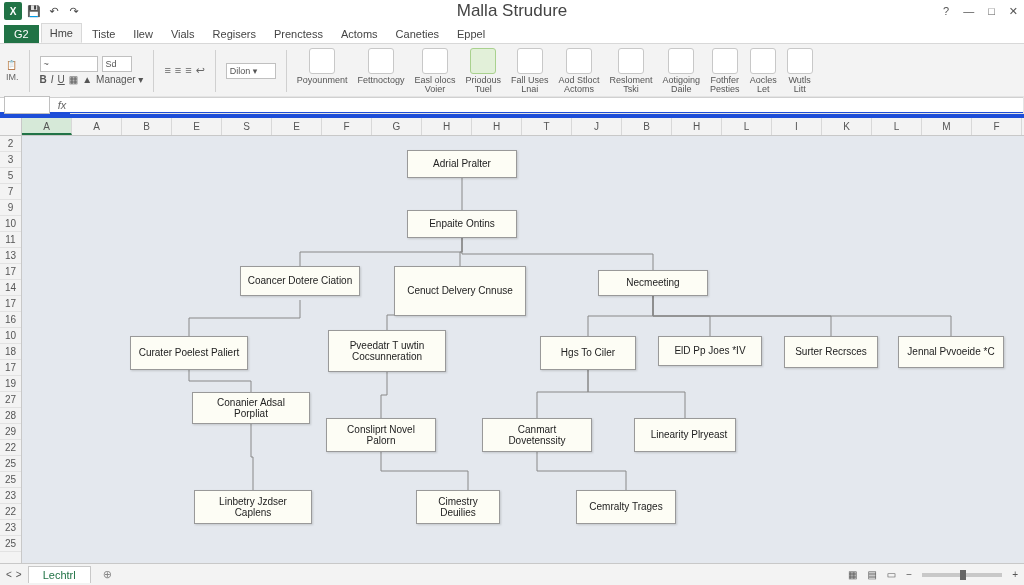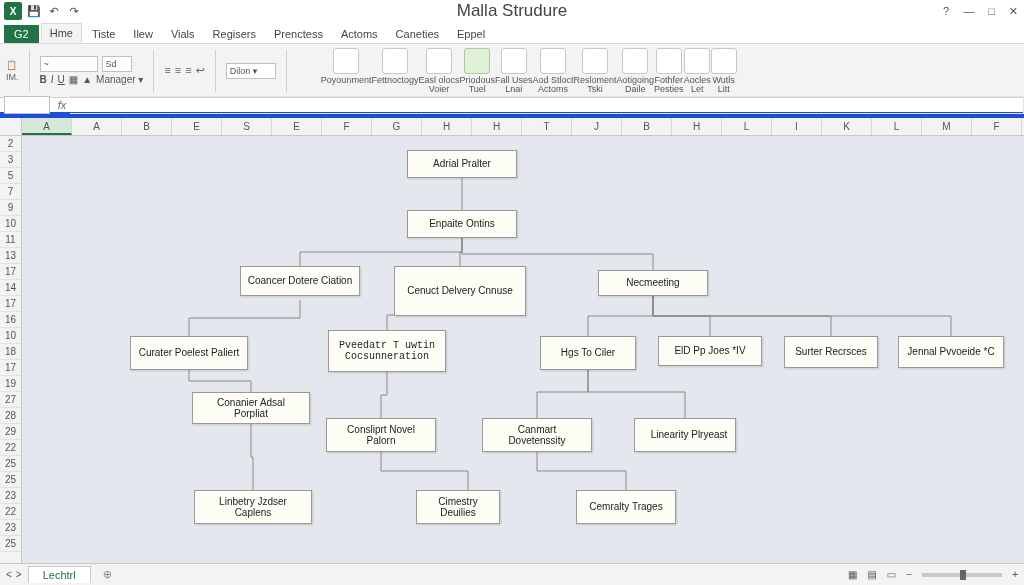--- a/index.html
+++ b/index.html
@@ -107,21 +107,21 @@
   <div class="ribbon-sep"></div>
   <div style="display:flex;gap:4px;font-size:11px;color:#666">
     <span>≡</span>
     <span>≡</span>
     <span>≡</span>
     <span>↩</span>
   </div>
   <div class="ribbon-sep"></div>
   <div class="mini-combo" style="width:50px">Dilon ▾</div>
   <div class="ribbon-sep"></div>
-  <div id="large-groups" style="display:flex;margin-left:24px;">
+  <div id="large-groups" style="display:flex;gap:10px;">
       <div class="rgroup">
         <div class="ico"></div>
         <div class="lbl" style="white-space: pre;">Poyounment</div>
       </div>
       <div class="rgroup">
         <div class="ico"></div>
         <div class="lbl" style="white-space: pre;">Fettnoctogy</div>
       </div>
       <div class="rgroup">
         <div class="ico"></div>
@@ -282,21 +282,21 @@
         <line x1="229" y1="288" x2="229" y2="321"></line>
         <line x1="229" y1="321" x2="231" y2="321"></line>
         <line x1="231" y1="321" x2="231" y2="354"></line>
       </svg>
   <div class="node" style="left: 385px; top: 14px; width: 110px; height: 28px;">Adrial Pralter</div>
       <div class="node" style="left: 385px; top: 74px; width: 110px; height: 28px;">Enpaite Ontins</div>
       <div class="node" style="left: 218px; top: 130px; width: 120px; height: 30px;">Coancer Dotere Ciation</div>
       <div class="node" style="left: 372px; top: 130px; width: 132px; height: 50px;">Cenuct Delvery Cnnuse</div>
       <div class="node" style="left: 576px; top: 134px; width: 110px; height: 26px;">Necmeeting</div>
       <div class="node" style="left: 108px; top: 200px; width: 118px; height: 34px;">Curater Poelest Paliert</div>
-      <div class="node" style="left: 306px; top: 194px; width: 118px; height: 42px; font-family: Liberation Mono, monospace;">Pveedatr T uwtin Cocsunneration</div>
+      <div class="node" style="left: 306px; top: 194px; width: 118px; height: 42px;">Pveedatr T uwtin Cocsunneration</div>
       <div class="node" style="left: 518px; top: 200px; width: 96px; height: 34px;">Hgs To Ciler</div>
       <div class="node" style="left: 636px; top: 200px; width: 104px; height: 30px;">ElD Pp Joes *IV</div>
       <div class="node" style="left: 762px; top: 200px; width: 94px; height: 32px;">Surter Recrsces</div>
       <div class="node" style="left: 876px; top: 200px; width: 106px; height: 32px;">Jennal Pvvoeide *C</div>
       <div class="node" style="left: 170px; top: 256px; width: 118px; height: 32px;">Conanier Adsal Porpliat</div>
       <div class="node" style="left: 304px; top: 282px; width: 110px; height: 34px;">Consliprt Novel Palorn</div>
       <div class="node" style="left: 460px; top: 282px; width: 110px; height: 34px;">Canmart Dovetenssity</div>
       <div class="node" style="left: 612px; top: 282px; width: 102px; height: 34px; padding-left: 14px;">Linearity Plryeast</div>
       <div class="node" style="left: 172px; top: 354px; width: 118px; height: 34px;">Linbetry Jzdser Caplens</div>
       <div class="node" style="left: 394px; top: 354px; width: 84px; height: 34px;">Cimestry Deuilies</div>

